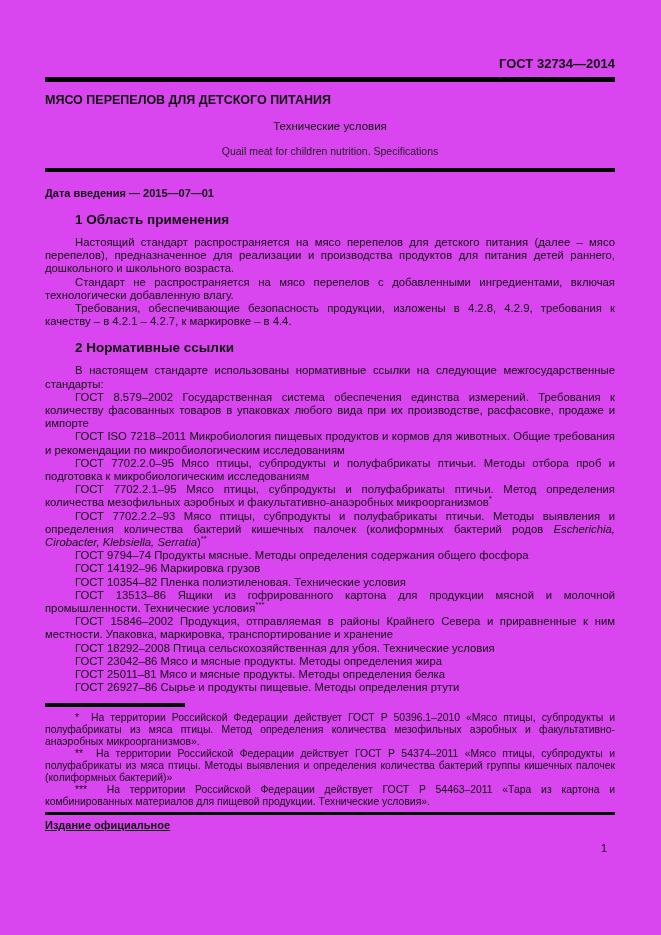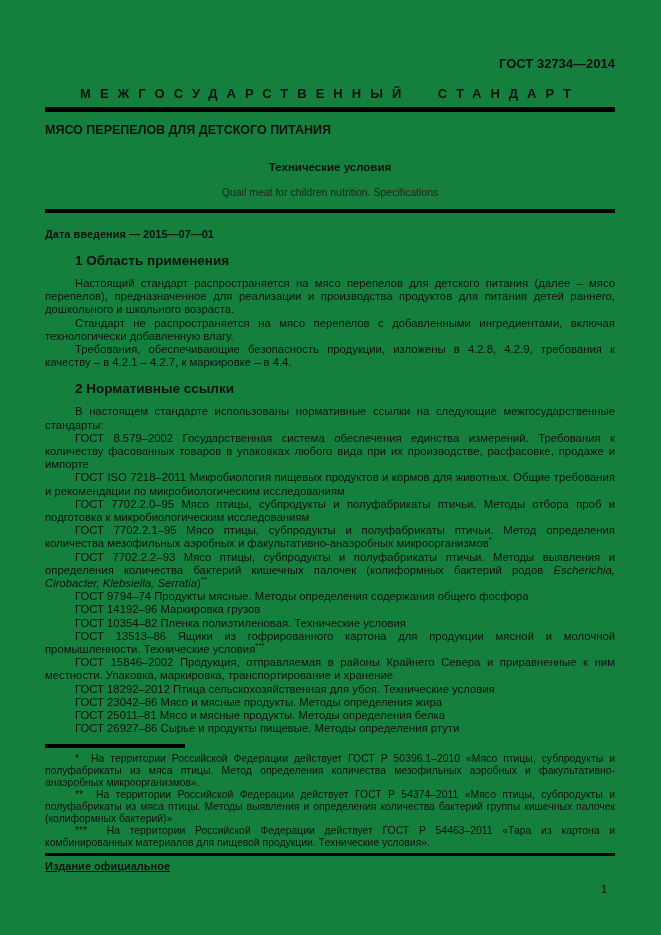--- a/index.html
+++ b/index.html
@@ -11,21 +11,21 @@
     width: 661px;
     height: 935px;
     font-family: "Liberation Sans", sans-serif;
     color: #101010;
   }
   .page {
     position: relative;
     width: 661px;
     height: 935px;
     overflow: hidden;
-    background: #15803d;
+    background: #d946ef;
   }
   .content {
     position: absolute;
     left: 45px;
     top: 0;
     width: 570px;
   }
   .doc-code {
     margin-top: 56px;
     text-align: right;
@@ -48,23 +48,23 @@
     background: #000;
     margin-top: 5px;
   }
   .doc-title {
     margin-top: 11px;
     font-weight: bold;
     font-size: 12.5px;
     line-height: 15px;
   }
   .doc-subtitle {
-    margin-top: 22px;
+    margin-top: 11px;
     text-align: center;
-    font-weight: bold;
+    font-weight: normal;
     font-size: 11.5px;
     line-height: 14px;
   }
   .doc-title-en {
     margin-top: 12px;
     text-align: center;
     font-size: 10.5px;
     line-height: 13px;
     color: #222;
   }
@@ -133,21 +133,20 @@
   }
 </style>
 </head>
 <body>
 
 <div class="page">
   <div class="content">
 
     <div class="doc-code">ГОСТ 32734—2014</div>
 
-    <div class="std-type">МЕЖГОСУДАРСТВЕННЫЙ СТАНДАРТ</div>
 
     <div class="rule-thick"></div>
 
     <div class="doc-title">МЯСО ПЕРЕПЕЛОВ ДЛЯ ДЕТСКОГО ПИТАНИЯ</div>
     <div class="doc-subtitle">Технические условия</div>
     <div class="doc-title-en">Quail meat for children nutrition. Specifications</div>
 
     <div class="rule-thick2"></div>
 
     <div class="intro-date">Дата введения — 2015—07—01</div>
@@ -165,21 +164,21 @@
         <p class="body"><span>ГОСТ 8.579–2002 Государственная система обеспечения единства измерений. Требования к количеству фасованных товаров в упаковках любого вида при их производстве, расфасовке, продаже и импорте</span></p>
         <p class="body"><span>ГОСТ ISO 7218–2011 Микробиология пищевых продуктов и кормов для животных. Общие требования и рекомендации по микробиологическим исследованиям</span></p>
         <p class="body"><span>ГОСТ 7702.2.0–95 Мясо птицы, субпродукты и полуфабрикаты птичьи. Методы отбора проб и подготовка к микробиологическим исследованиям</span></p>
         <p class="body"><span>ГОСТ 7702.2.1–95 Мясо птицы, субпродукты и полуфабрикаты птичьи. Метод определения количества мезофильных аэробных и факультативно-анаэробных микроорганизмов</span><sup class="ref-sup">*</sup></p>
         <p class="body"><span>ГОСТ 7702.2.2–93 Мясо птицы, субпродукты и полуфабрикаты птичьи. Методы выявления и определения количества бактерий кишечных палочек (колиформных бактерий родов </span><span class="it">Escherichia, Cirobacter, Klebsiella, Serratia</span><span>)</span><sup class="ref-sup">**</sup></p>
         <p class="body"><span>ГОСТ 9794–74 Продукты мясные. Методы определения содержания общего фосфора</span></p>
         <p class="body"><span>ГОСТ 14192–96 Маркировка грузов</span></p>
         <p class="body"><span>ГОСТ 10354–82 Пленка полиэтиленовая. Технические условия</span></p>
         <p class="body"><span>ГОСТ 13513–86 Ящики из гофрированного картона для продукции мясной и молочной промышленности. Технические условия</span><sup class="ref-sup">***</sup></p>
         <p class="body"><span>ГОСТ 15846–2002 Продукция, отправляемая в районы Крайнего Севера и приравненные к ним местности. Упаковка, маркировка, транспортирование и хранение</span></p>
-        <p class="body"><span>ГОСТ 18292–2012 Птица сельскохозяйственная для убоя. Технические условия</span></p>
+        <p class="body"><span>ГОСТ 18292–2008 Птица сельскохозяйственная для убоя. Технические условия</span></p>
         <p class="body"><span>ГОСТ 23042–86 Мясо и мясные продукты. Методы определения жира</span></p>
         <p class="body"><span>ГОСТ 25011–81 Мясо и мясные продукты. Методы определения белка</span></p>
         <p class="body"><span>ГОСТ 26927–86 Сырье и продукты пищевые. Методы определения ртути</span></p>
       </div>
 
     <div class="fn-sep"></div>
     <div id="footnotes" class="footnotes">
         <p class="fn"><span>*</span>&nbsp; На территории Российской Федерации действует ГОСТ Р 50396.1–2010 «Мясо птицы, субпродукты и полуфабрикаты из мяса птицы. Метод определения количества мезофильных аэробных и факультативно-анаэробных микроорганизмов».</p>
         <p class="fn"><span>**</span>&nbsp; На территории Российской Федерации действует ГОСТ Р 54374–2011 «Мясо птицы, субпродукты и полуфабрикаты из мяса птицы. Методы выявления и определения количества бактерий группы кишечных палочек (колиформных бактерий)»</p>
         <p class="fn"><span>***</span>&nbsp; На территории Российской Федерации действует ГОСТ Р 54463–2011 «Тара из картона и комбинированных материалов для пищевой продукции. Технические условия».</p>

